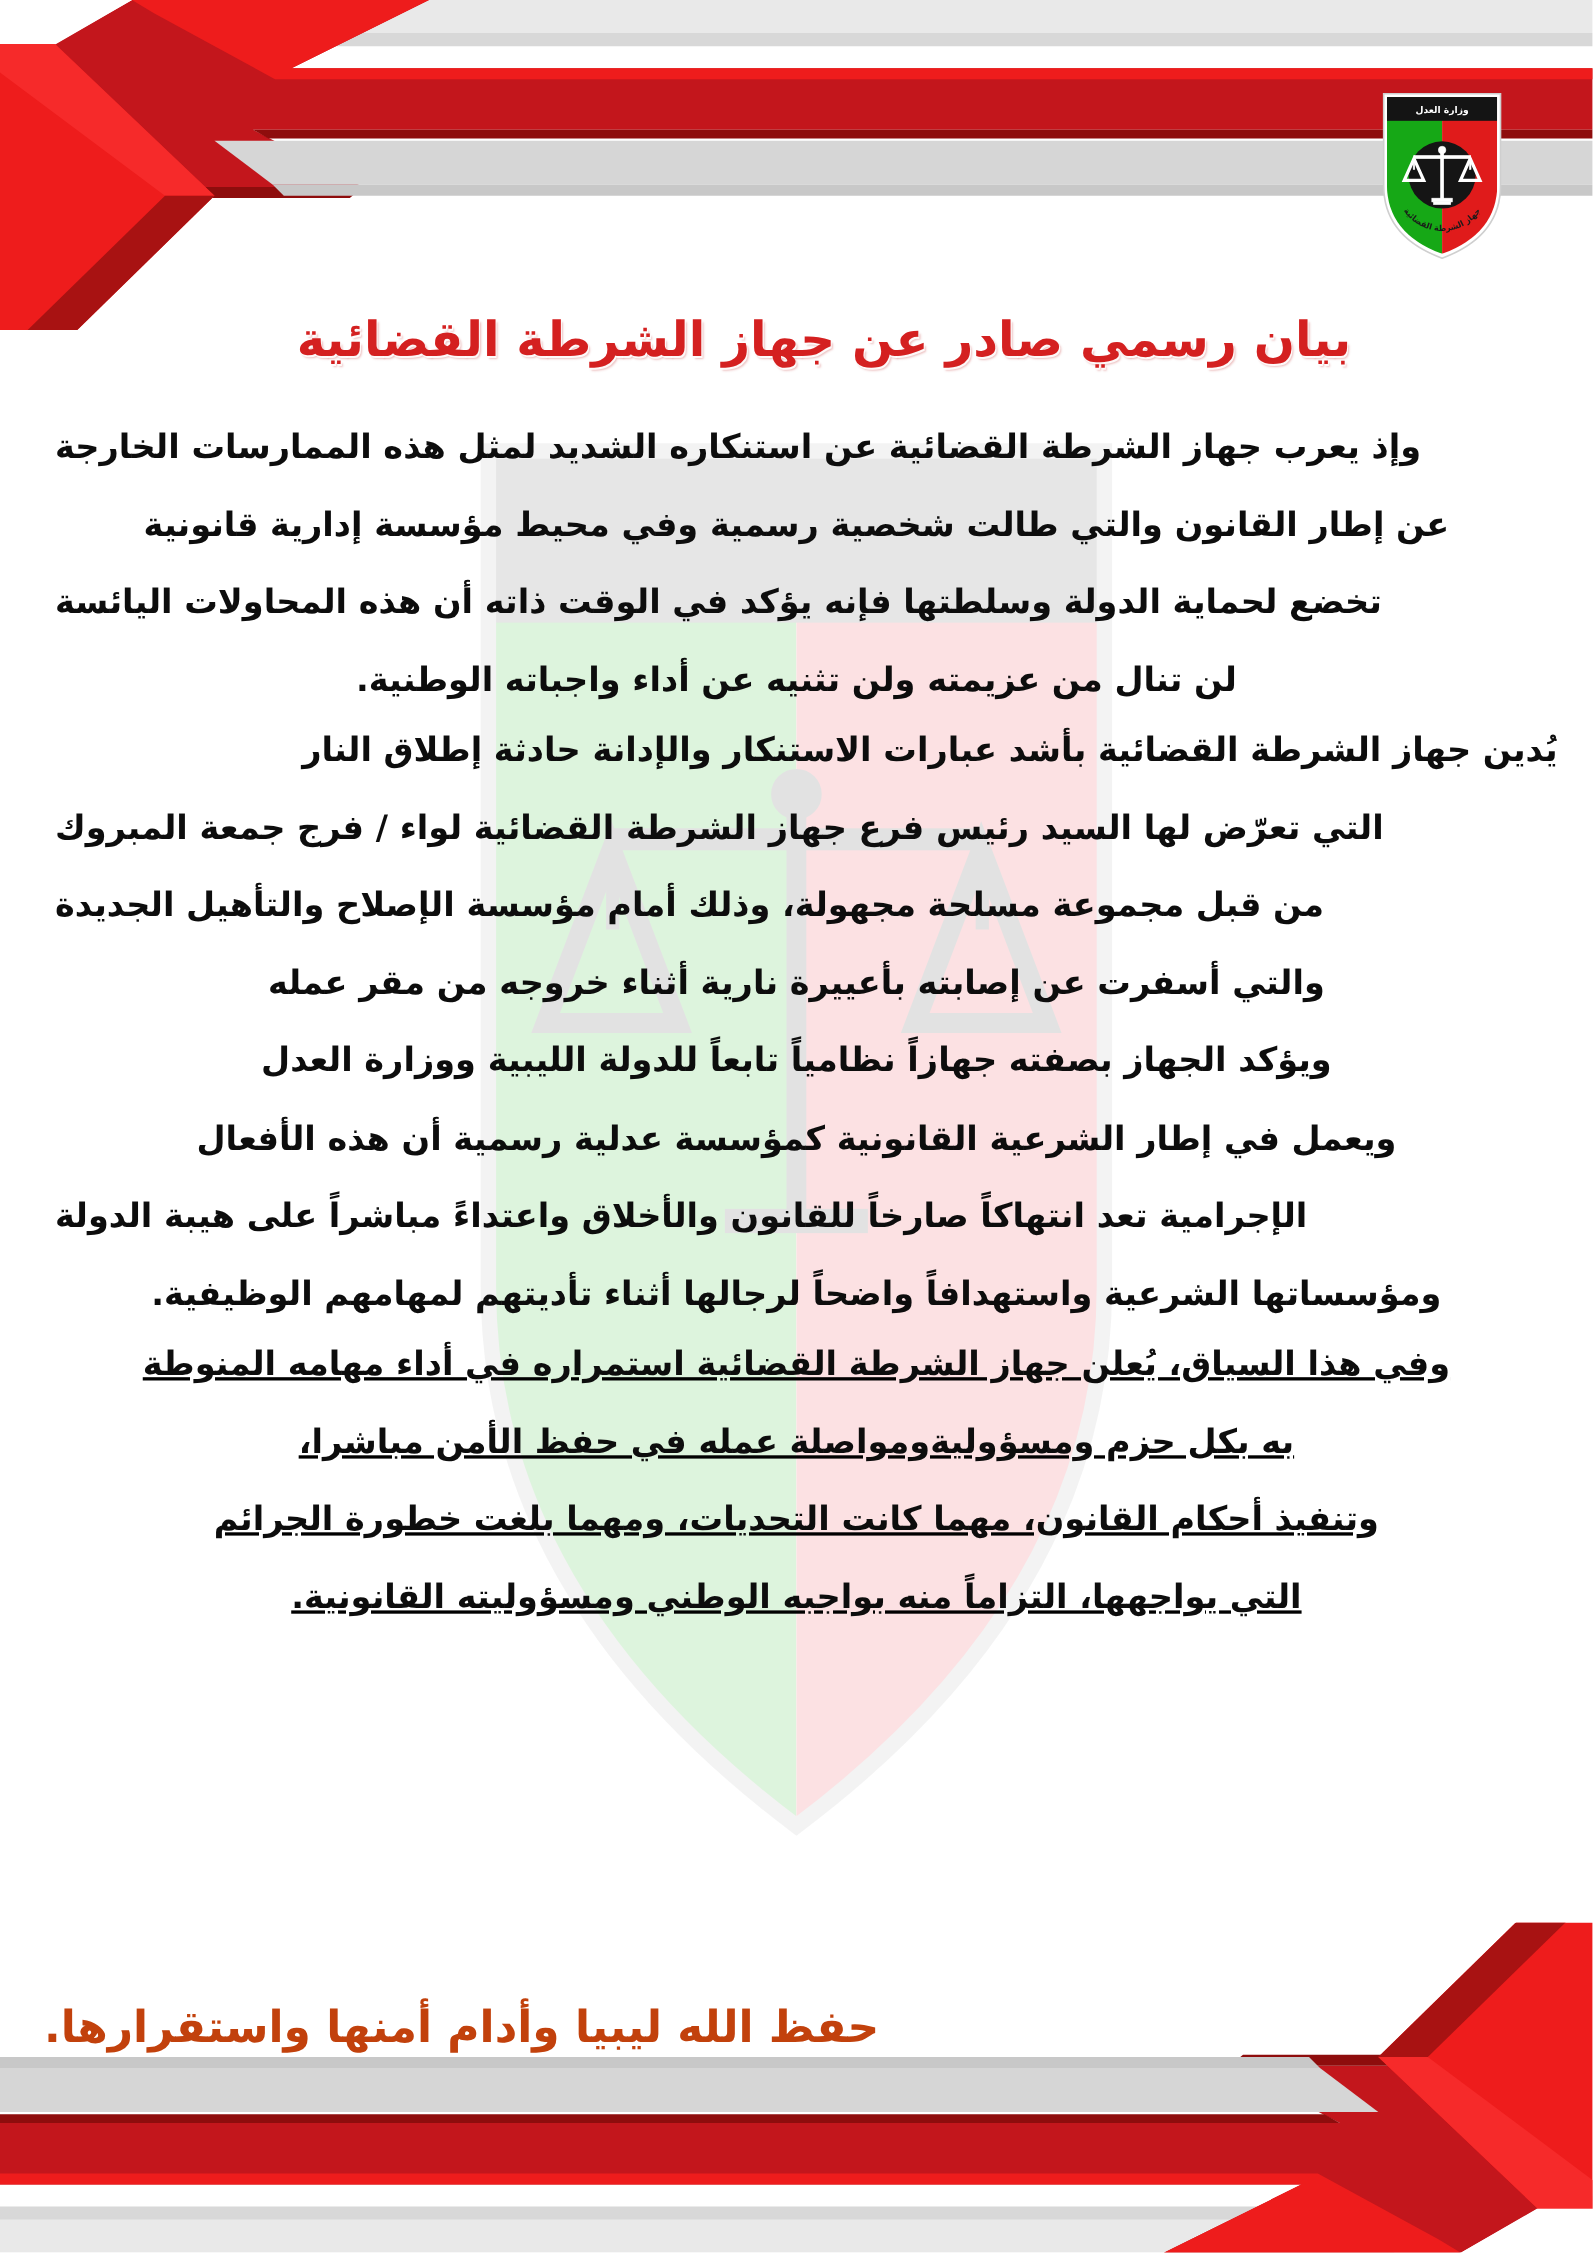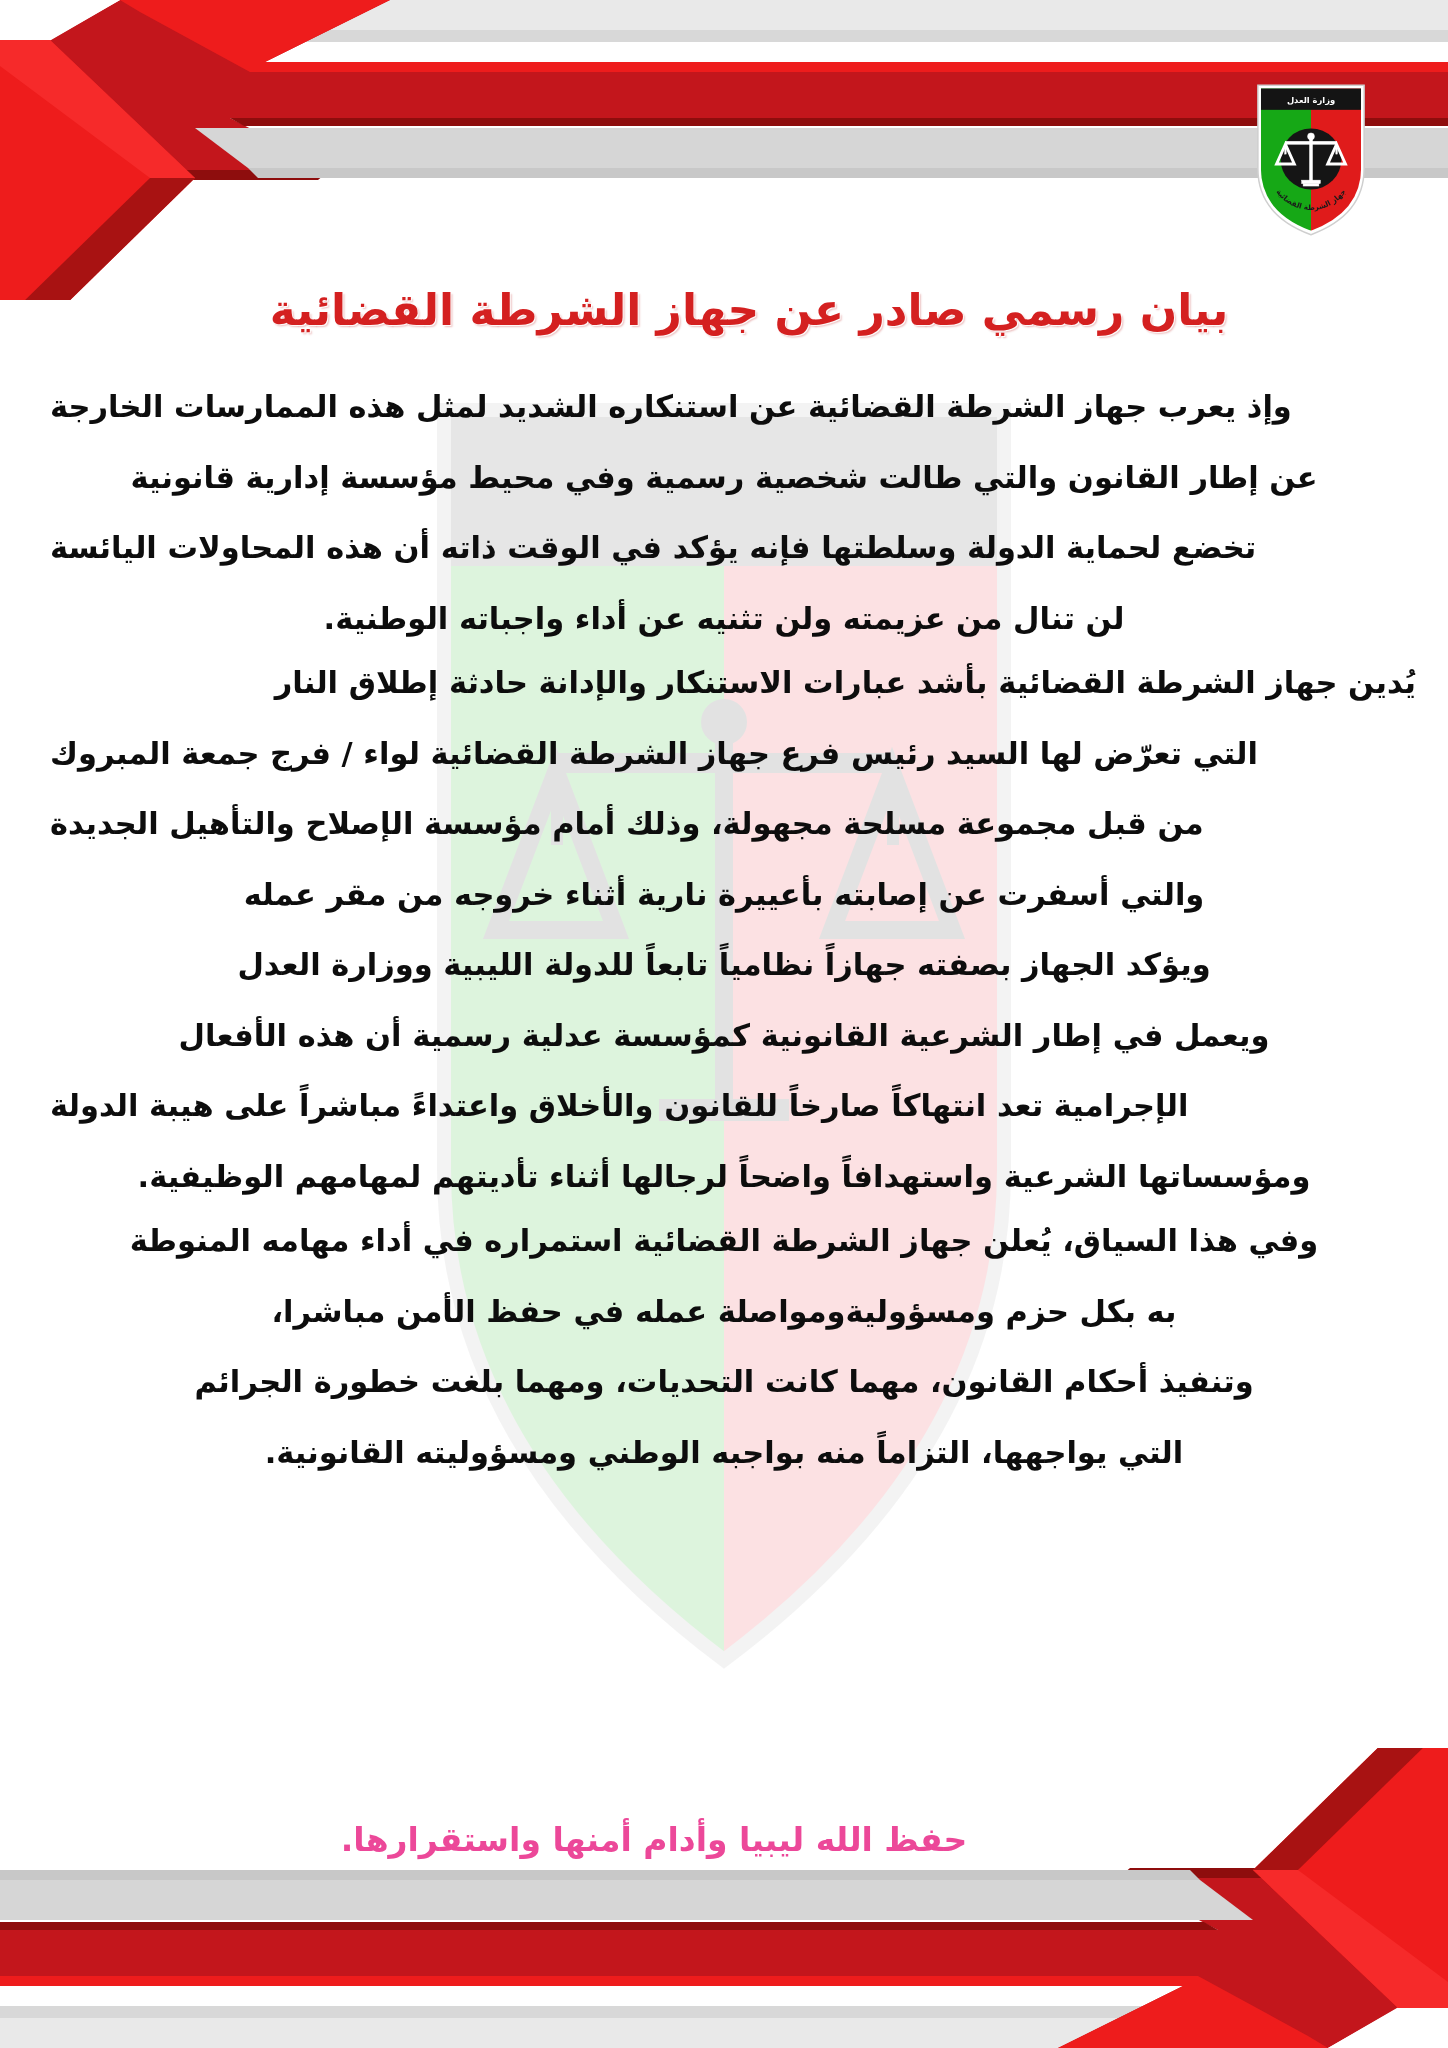--- a/index.html
+++ b/index.html
@@ -90,42 +90,42 @@
   .body {
     position: absolute;
     left: 0; right: 0;
     top: 392px;
     z-index: 4;
     padding: 0 22px;
   }
   .para {
     margin: 0 0 34px 0;
   }
-  .para:last-child { margin-bottom: 0; }
+  .para:last-child { margin-bottom: 0; text-decoration: underline; }
 
   .line {
     font-size: 30.5px;
     font-weight: bold;
     color: #0d0d0d;
     line-height: 1.0;
     margin: 0 0 40px 0;
     white-space: nowrap;
     letter-spacing: -0.2px;
   }
   .line:last-child { margin-bottom: 0; }
 
   .line.align-right { text-align: right; padding-right: 10px; }
   .line.align-center { text-align: center; }
   .line.align-left   { text-align: left; padding-left: 28px; }
 
   .closing {
-    font-size: 33px;
+    font-size: 40px;
     font-weight: bold;
-    color: #ec4899;
-    text-align: center;
+    color: #c2410c;
+    text-align: left;
     margin: 0;
     letter-spacing: -0.2px;
     white-space: nowrap;
   }
   .closing-wrap {
     position: absolute;
     left: 0; right: 0;
     top: 1820px;
     z-index: 4;
     padding: 0 180px 0 40px;

